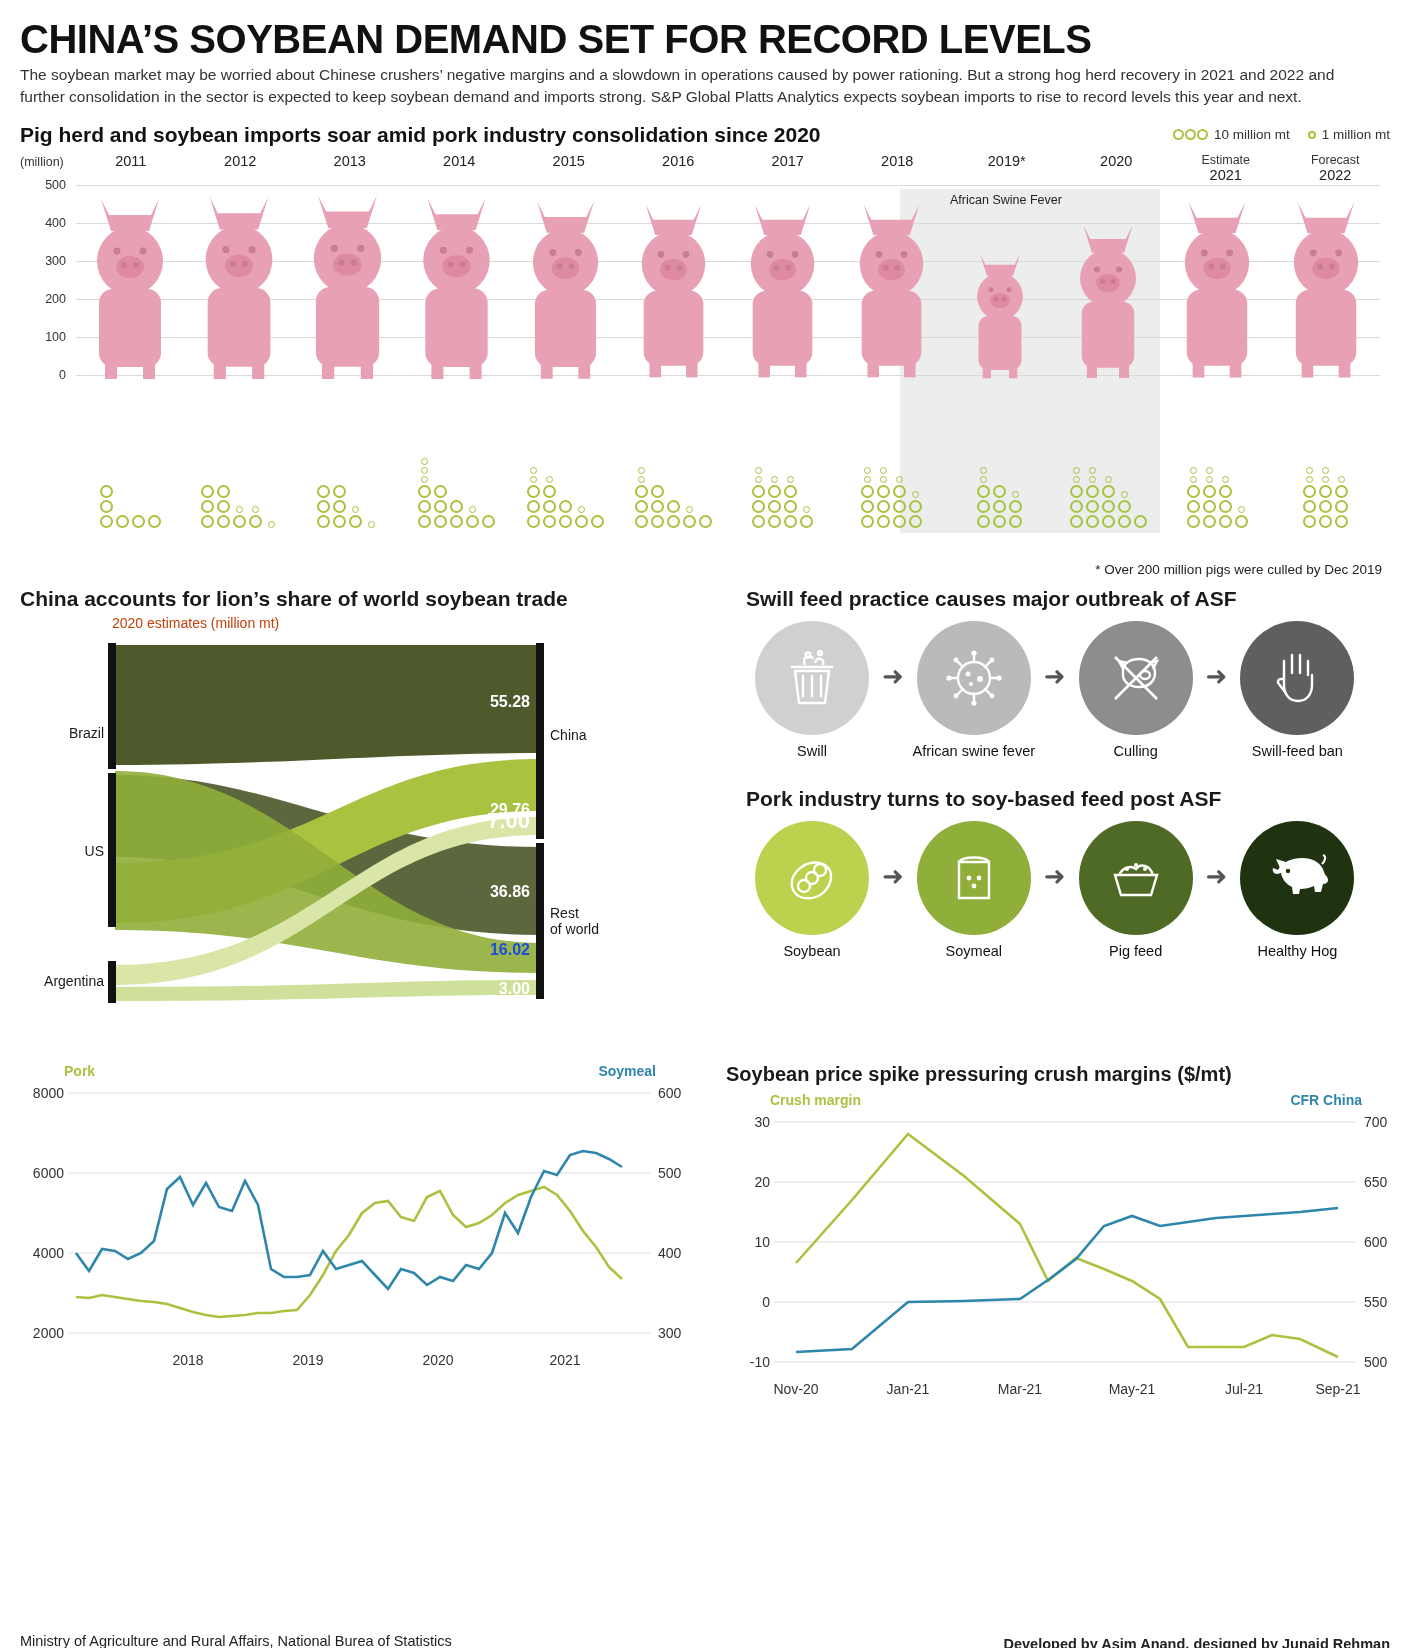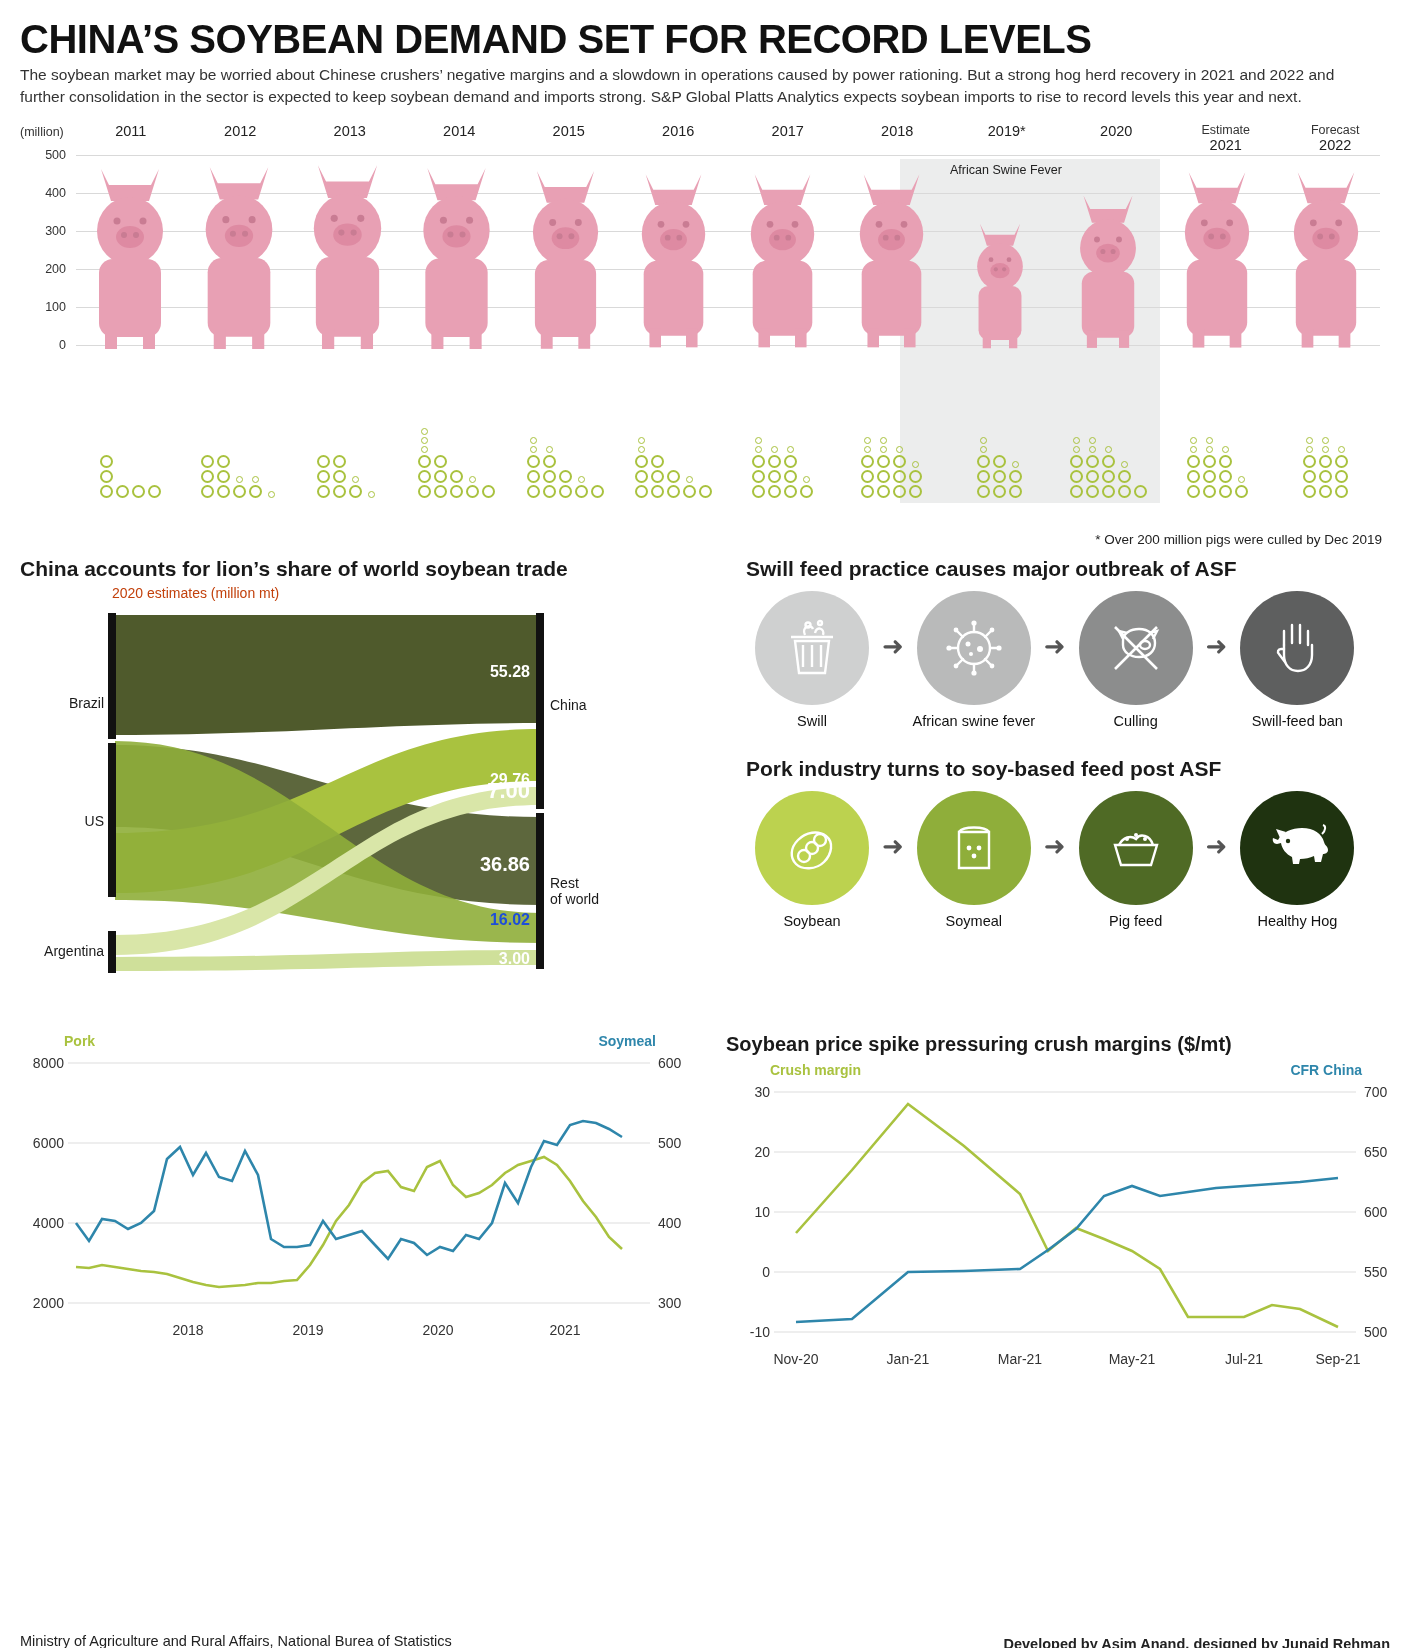--- a/index.html
+++ b/index.html
@@ -78,20 +78,37 @@
   .footer .dev{font-weight:bold;}
 </style>
 </head>
 <body>
 
 <div class="page">
 
   <div class="title">CHINA’S SOYBEAN DEMAND SET FOR RECORD LEVELS</div>
   <div class="subtitle">The soybean market may be worried about Chinese crushers’ negative margins and a slowdown in operations caused by power rationing. But a strong hog herd recovery in 2021 and 2022 and further consolidation in the sector is expected to keep soybean demand and imports strong. S&amp;P Global Platts Analytics expects soybean imports to rise to record levels this year and next.</div>
 
+  <div class="pig-head-row">
+    <div class="sec-head">Pig herd and soybean imports soar amid pork industry consolidation since 2020</div>
+    <div class="legend">
+      <div class="li">
+        <span class="bean3">
+            <i class="bean"></i>
+            <i class="bean"></i>
+            <i class="bean"></i>
+          </span>
+        <span>10 million mt</span>
+      </div>
+      <div class="li">
+        <span class="bean" style="width:8px;height:8px;"></span>
+        <span>1 million mt</span>
+      </div>
+    </div>
+  </div>
 
   <div class="pig-panel">
     <div class="unit" style="top:2px;">(million)</div>
 
     <div class="yr-row">
       <div class="yr"><span>2011</span></div>
       <div class="yr"><span>2012</span></div>
       <div class="yr"><span>2013</span></div>
       <div class="yr"><span>2014</span></div>
       <div class="yr"><span>2015</span></div>
@@ -669,21 +686,21 @@
         <div style="position:absolute;left:0;top:338px;width:84px;text-align:right;font-size:14px;">Argentina</div>
         <div style="position:absolute;left:530px;top:92px;font-size:14px;">China</div>
         <div style="position:absolute;left:530px;top:270px;font-size:14px;line-height:1.15;">
           <div>Rest</div>
           <div>of world</div>
         </div>
 
         <div style="position:absolute;left:420px;top:58px;width:90px;text-align:right;color:#fff;font-size:16px;font-weight:bold;">55.28</div>
         <div style="position:absolute;left:420px;top:124px;width:90px;text-align:right;color:#fff;font-size:16px;font-weight:bold;margin-top:42px;">29.76</div>
         <div style="position:absolute;left:420px;top:173px;width:90px;text-align:right;color:#fff;font-size:22px;font-weight:bold;">7.00</div>
-        <div style="position:absolute;left:420px;top:248px;width:90px;text-align:right;color:#fff;font-size:20px;font-weight:bold;">36.86</div>
+        <div style="position:absolute;left:420px;top:248px;width:90px;text-align:right;color:#fff;font-size:16px;font-weight:bold;">36.86</div>
         <div style="position:absolute;left:420px;top:306px;width:90px;text-align:right;color:#1d4ed8;font-size:16px;font-weight:bold;">16.02</div>
         <div style="position:absolute;left:420px;top:345px;width:90px;text-align:right;color:#fff;font-size:16px;font-weight:bold;">3.00</div>
       </div>
     </div>
 
     <div class="colR">
       <div class="h2">Swill feed practice causes major outbreak of ASF</div>
       <div class="proc">
         <div class="item">
           <div class="circle" style="background:#cfd0d0;">

